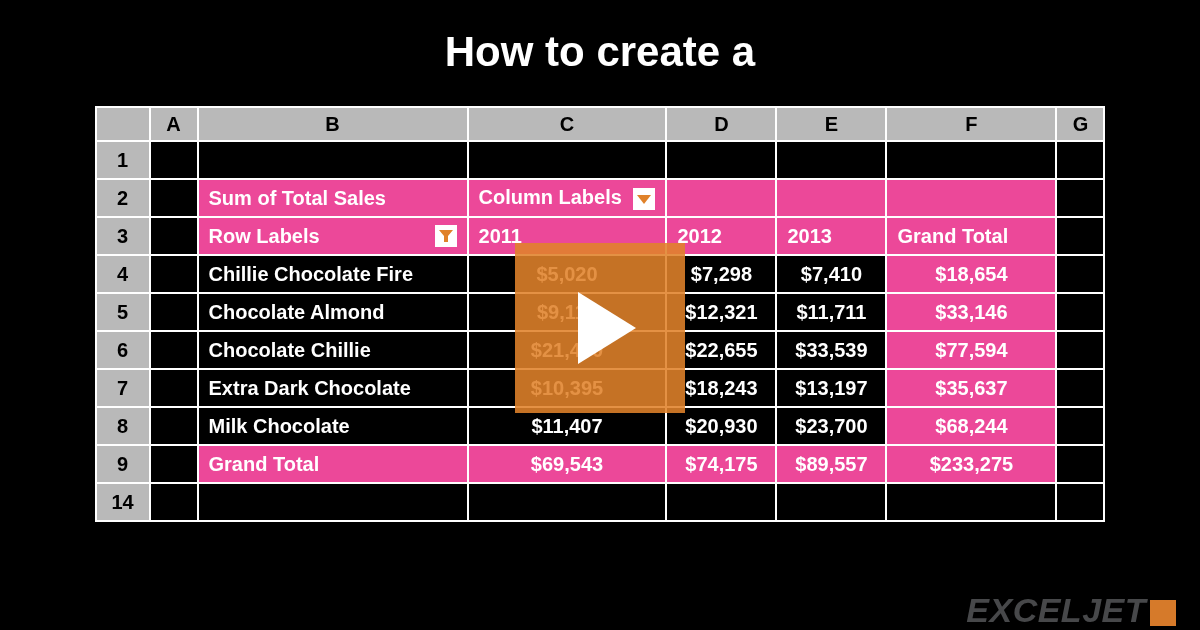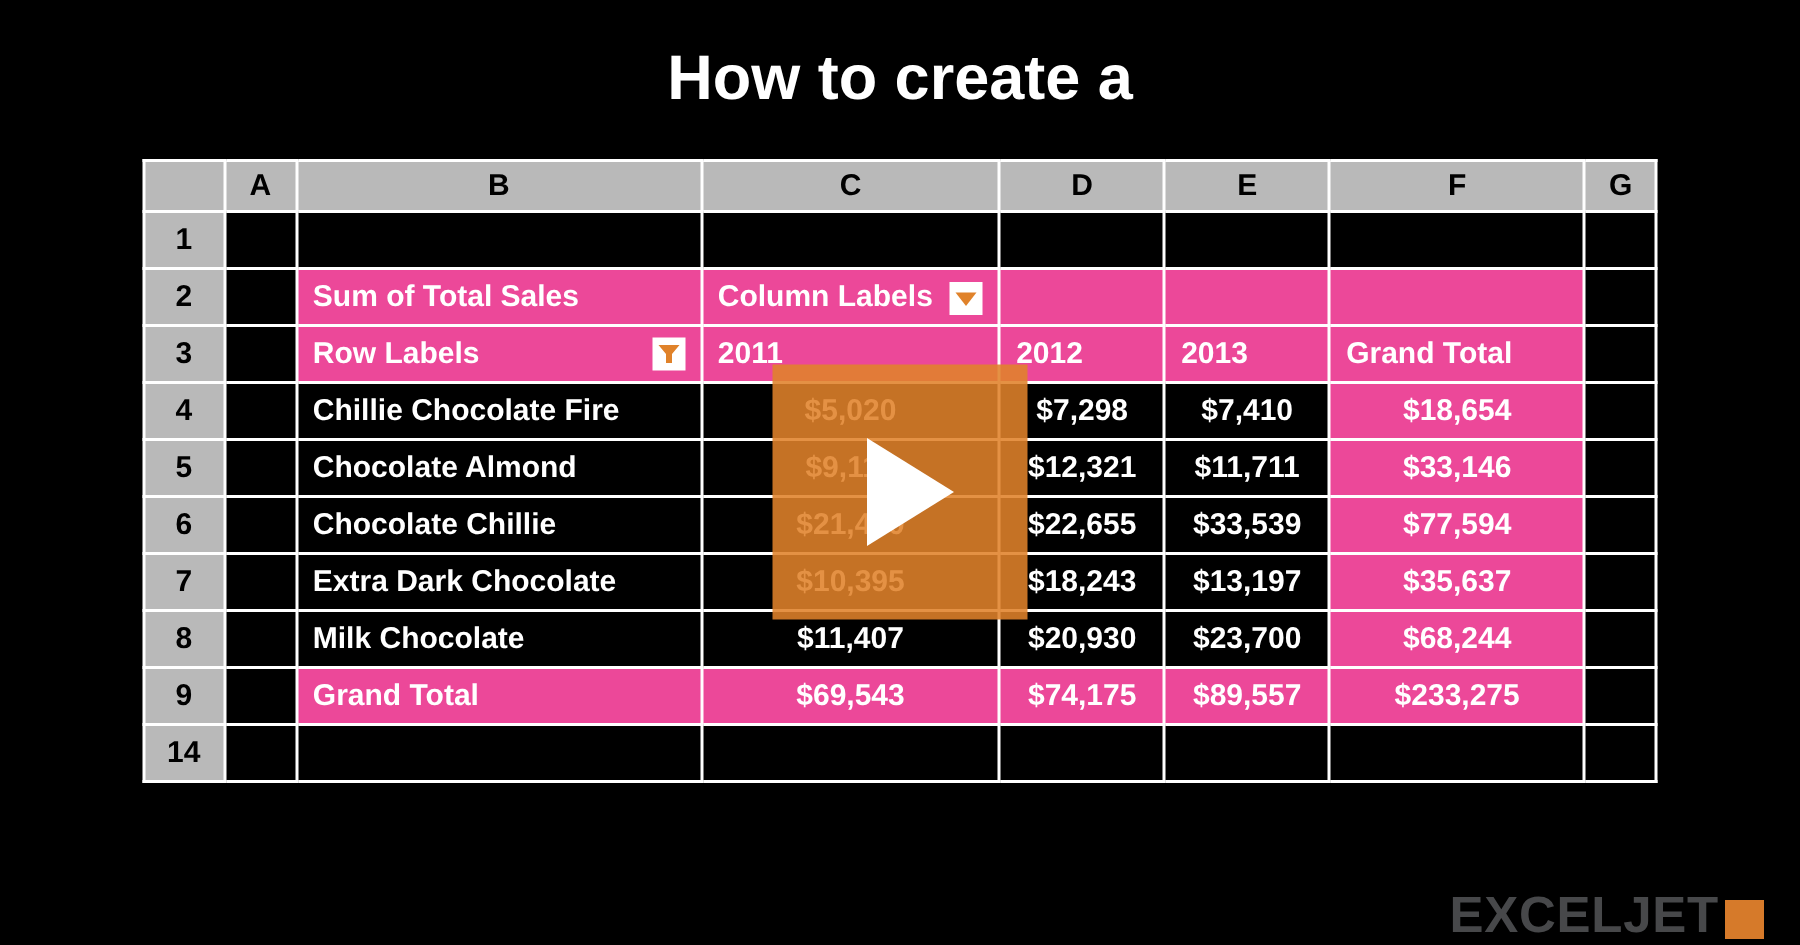--- a/index.html
+++ b/index.html
@@ -87,20 +87,21 @@
     position: absolute;
     right: 24px;
     bottom: 0px;
     color: #47484a;
     font-size: 34px;
     font-weight: 800;
     letter-spacing: 0.5px;
     display: flex;
     align-items: center;
     gap: 4px;
+    font-style: italic;
   }
   .brand .sq {
     width: 26px; height: 26px;
     background: #d67a2a;
     display:inline-block;
     position: relative;
     top: 2px;
   }
 </style>
 </head>

